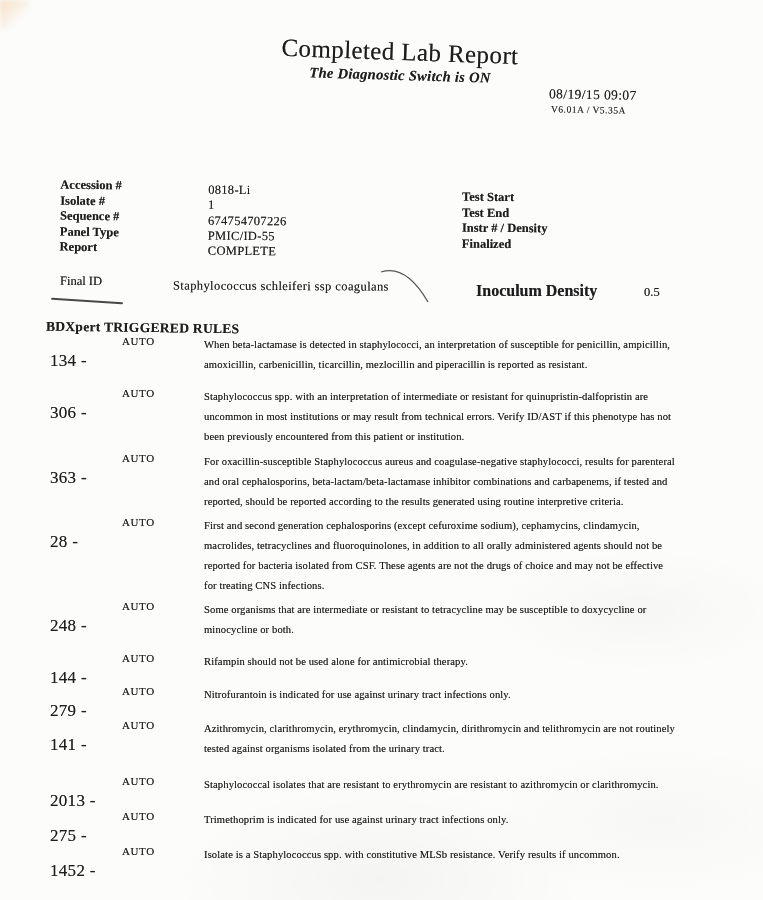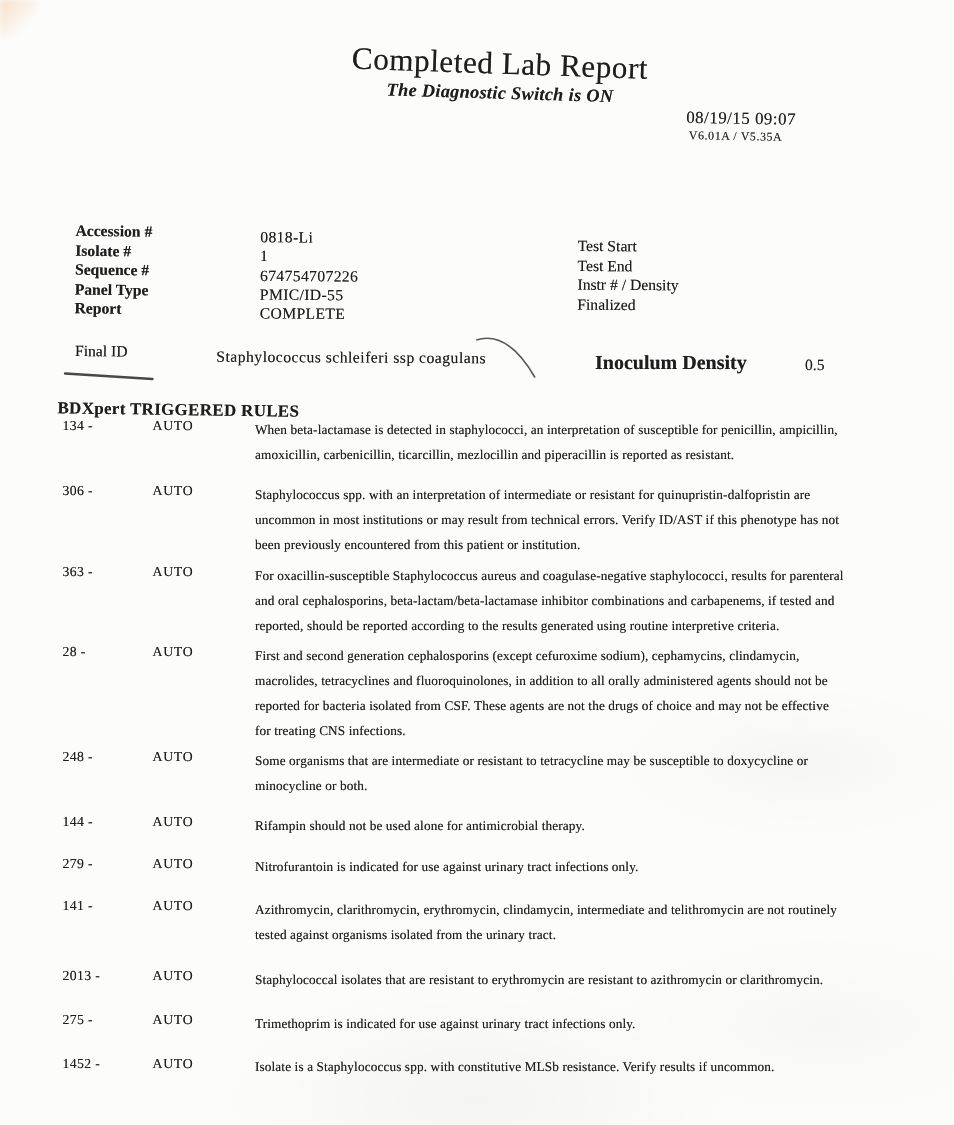--- a/index.html
+++ b/index.html
@@ -30,29 +30,29 @@
     font-size:14.5px;font-style:italic;font-weight:bold;letter-spacing:.3px;
     transform:rotate(1.7deg);
   }
   .datetime{ top:87px;left:549px;font-size:13.5px;letter-spacing:.4px;transform:rotate(1deg); }
   .version{ top:105px;left:551px;font-size:9.5px;letter-spacing:.5px;color:#2c2c2c;transform:rotate(1deg); }
 
   .metaL-labels{ top:178px;left:60px;font-size:12.5px;font-weight:bold;line-height:15.6px;transform:rotate(.7deg); }
   .metaL-values{ top:183px;left:208px;font-size:12.5px;line-height:15.3px;letter-spacing:.3px;transform:rotate(.4deg); }
   .finalid-label{ top:274px;left:60px;font-size:12.5px;font-weight:normal;transform:rotate(.5deg); }
   .finalid-value{ top:279px;left:173px;font-size:12.5px;letter-spacing:.4px;transform:rotate(.3deg); }
-  .metaR-labels{ top:190px;left:462px;font-size:12.5px;font-weight:normal;line-height:15.6px;transform:rotate(.3deg); }
+  .metaR-labels{ top:190px;left:462px;font-size:12.5px;font-weight:bold;line-height:15.6px;transform:rotate(.3deg); }
   .metaR-values{ top:191px;left:644px;font-size:12.5px;line-height:15.6px;letter-spacing:.2px;transform:rotate(.3deg); }
   .inoc-label{ top:282px;left:476px;font-size:16px;font-weight:bold; }
   .inoc-value{ top:285px;left:644px;font-size:12.5px;text-align:right; }
 
   .rules-heading{ top:320px;left:46px;font-size:13.5px;font-weight:bold;letter-spacing:.3px;transform:rotate(.8deg); }
 
   .rule-row{ position:absolute;left:0;width:763px; }
-  .rule-id{ position:absolute;left:50px;top:0;font-size:11px;letter-spacing:.3px; }
+  .rule-id{ position:absolute;left:50px;top:16px;font-size:17px;letter-spacing:.3px; }
   .rule-mode{ position:absolute;left:122px;top:0;font-size:11px;letter-spacing:.6px; }
   .rule-text{
     position:absolute;left:204px;top:0;
     font-size:10.6px;line-height:20px;letter-spacing:.1px;
     white-space:pre;
   }
 
   .artifact-underline{
     top:300px;left:51px;width:72px;height:2.4px;background:#343434;
     border-radius:2px;transform:rotate(3.5deg);opacity:.9;
@@ -150,21 +150,21 @@
     <span class="rule-text ink">Rifampin should not be used alone for antimicrobial therapy.</span>
   </div>
   <div class="rule-row" style="top:685px">
     <span class="rule-id ink">279 -</span>
     <span class="rule-mode ink">AUTO</span>
     <span class="rule-text ink">Nitrofurantoin is indicated for use against urinary tract infections only.</span>
   </div>
   <div class="rule-row" style="top:719px">
     <span class="rule-id ink">141 -</span>
     <span class="rule-mode ink">AUTO</span>
-    <span class="rule-text ink">Azithromycin, clarithromycin, erythromycin, clindamycin, intermediate and telithromycin are not routinely
+    <span class="rule-text ink">Azithromycin, clarithromycin, erythromycin, clindamycin, dirithromycin and telithromycin are not routinely
 tested against organisms isolated from the urinary tract.</span>
   </div>
   <div class="rule-row" style="top:775px">
     <span class="rule-id ink">2013 -</span>
     <span class="rule-mode ink">AUTO</span>
     <span class="rule-text ink">Staphylococcal isolates that are resistant to erythromycin are resistant to azithromycin or clarithromycin.</span>
   </div>
   <div class="rule-row" style="top:810px">
     <span class="rule-id ink">275 -</span>
     <span class="rule-mode ink">AUTO</span>

